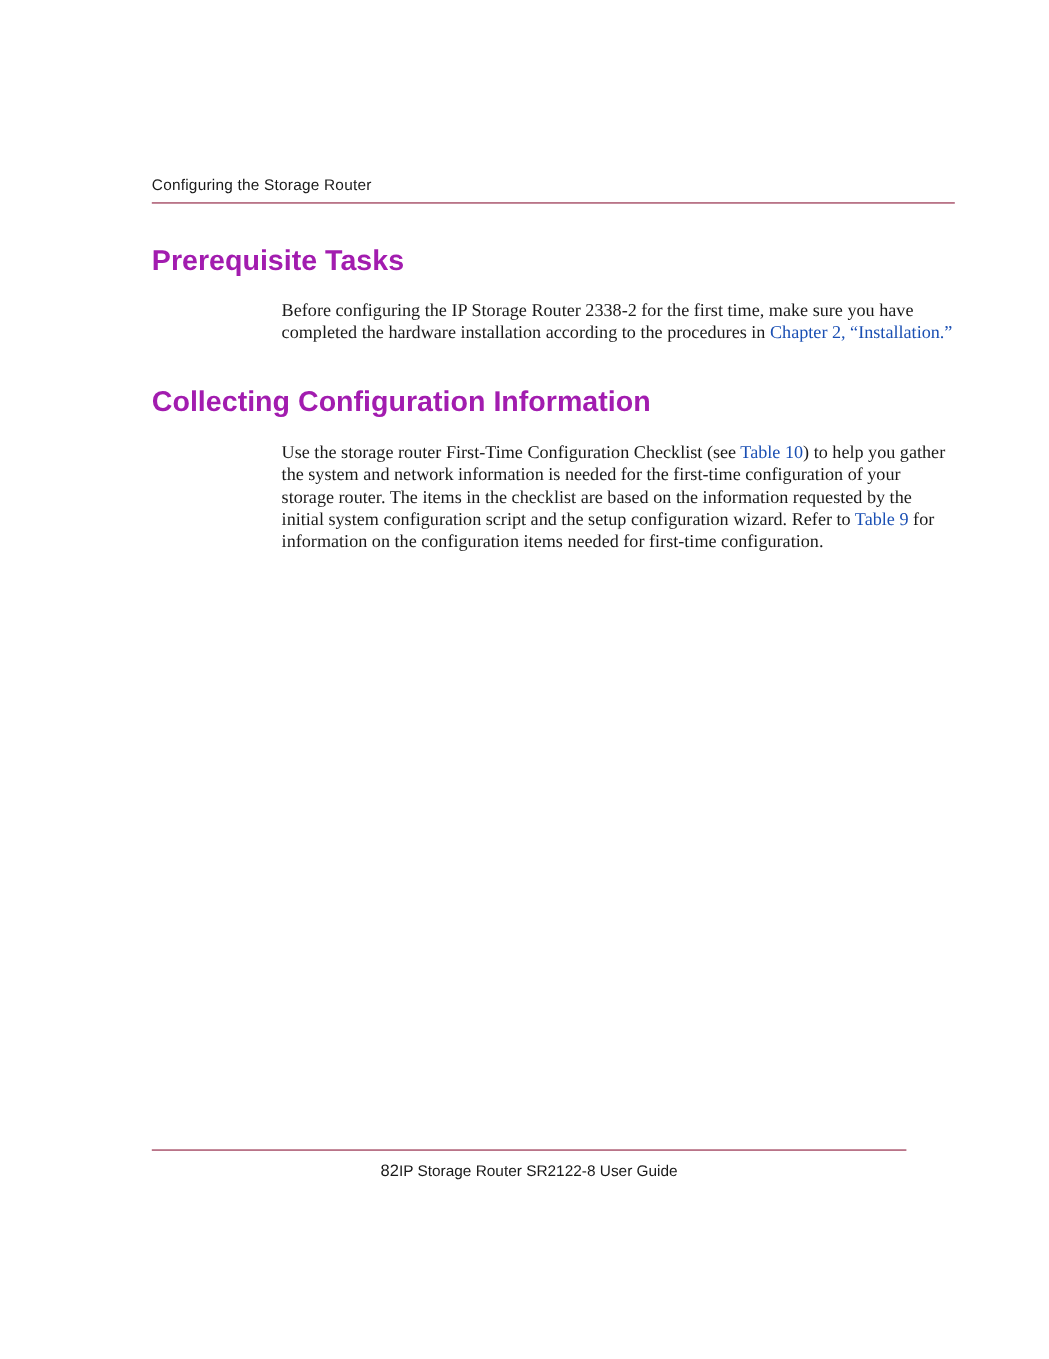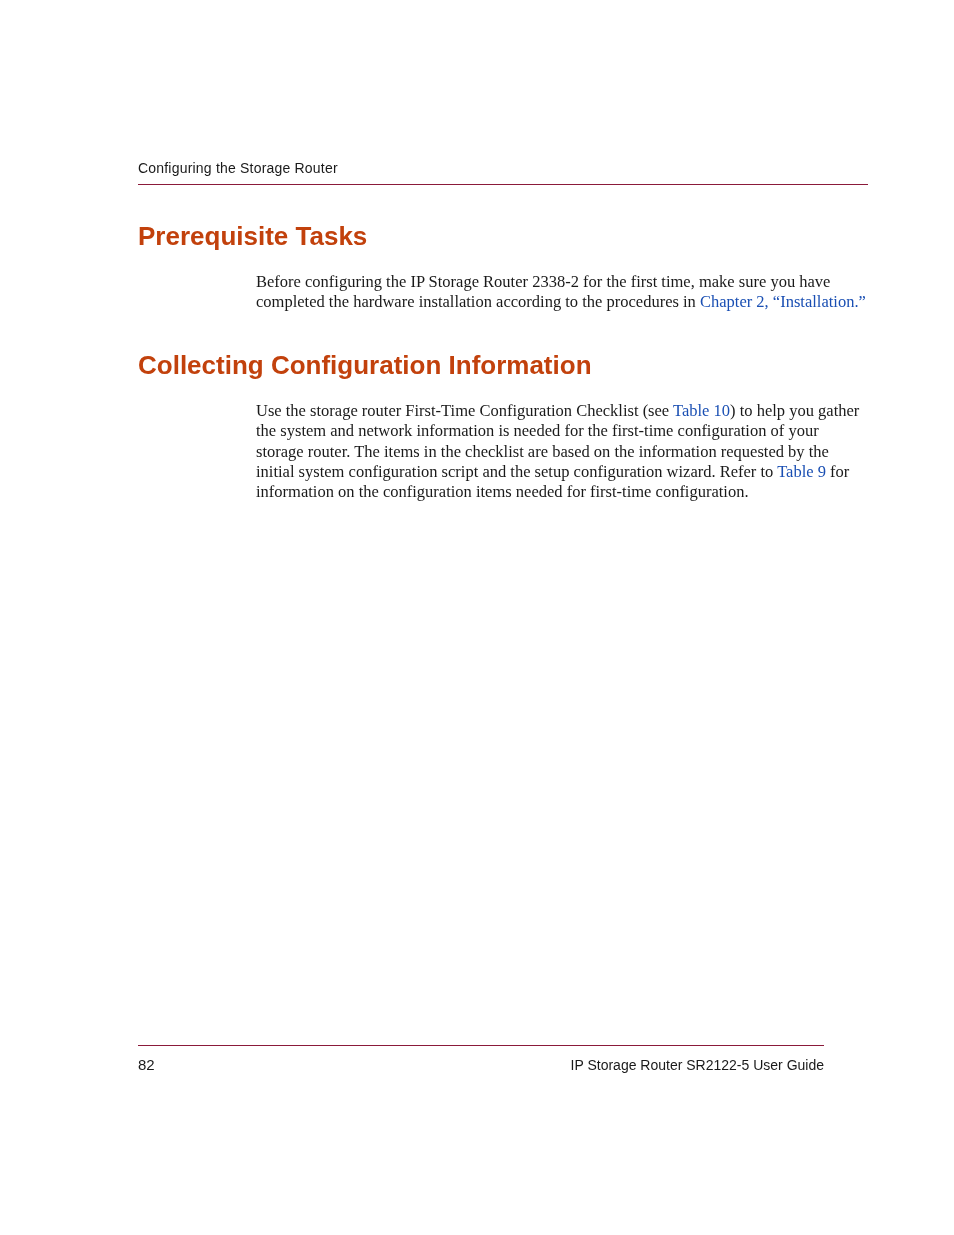--- a/index.html
+++ b/index.html
@@ -29,21 +29,21 @@
       font-family: Arial, Helvetica, sans-serif;
       font-size: 14px;
       color: #1a1a1a;
       font-weight: normal;
       letter-spacing: 0.2px;
     }
     .heading1 {
       font-family: Arial, Helvetica, sans-serif;
       font-size: 26px;
       font-weight: bold;
-      color: #c2410c;
+      color: #a21caf;
       margin-bottom: 20px;
       letter-spacing: 0px;
     }
     .body-text {
       font-family: Georgia, 'Times New Roman', serif;
       font-size: 16.5px;
       line-height: 1.22;
       color: #1a1a1a;
       margin-left: 118px;
       margin-bottom: 28px;
@@ -56,21 +56,21 @@
       cursor: pointer;
     }
     .footer {
       position: absolute;
       bottom: 162px;
       left: 138px;
       right: 130px;
       border-top: 1.5px solid #8b1a3a;
       padding-top: 10px;
       display: flex;
-      justify-content: space-between;
+      justify-content: center;
       align-items: baseline;
     }
     .page-num {
       font-family: Arial, Helvetica, sans-serif;
       font-size: 15px;
       color: #1a1a1a;
     }
     .footer-title {
       font-family: Arial, Helvetica, sans-serif;
       font-size: 14px;
@@ -95,16 +95,16 @@
 
   <div class="section2">
     <h1 class="heading1">Collecting Configuration Information</h1>
     <p class="body-text">
       <span>Use the storage router First-Time Configuration Checklist (see </span><span class="link">Table 10</span><span>) to help you gather the system and network information is needed for the first-time configuration of your storage router. The items in the checklist are based on the information requested by the initial system configuration script and the setup configuration wizard. Refer to </span><span class="link">Table 9</span><span> for information on the configuration items needed for first-time configuration.</span>
     </p>
   </div>
 
   <div class="footer">
     <span class="page-num">82</span>
-    <span class="footer-title">IP Storage Router SR2122-5 User Guide</span>
+    <span class="footer-title">IP Storage Router SR2122-8 User Guide</span>
   </div>
 
 </div>
 
 </body></html>

